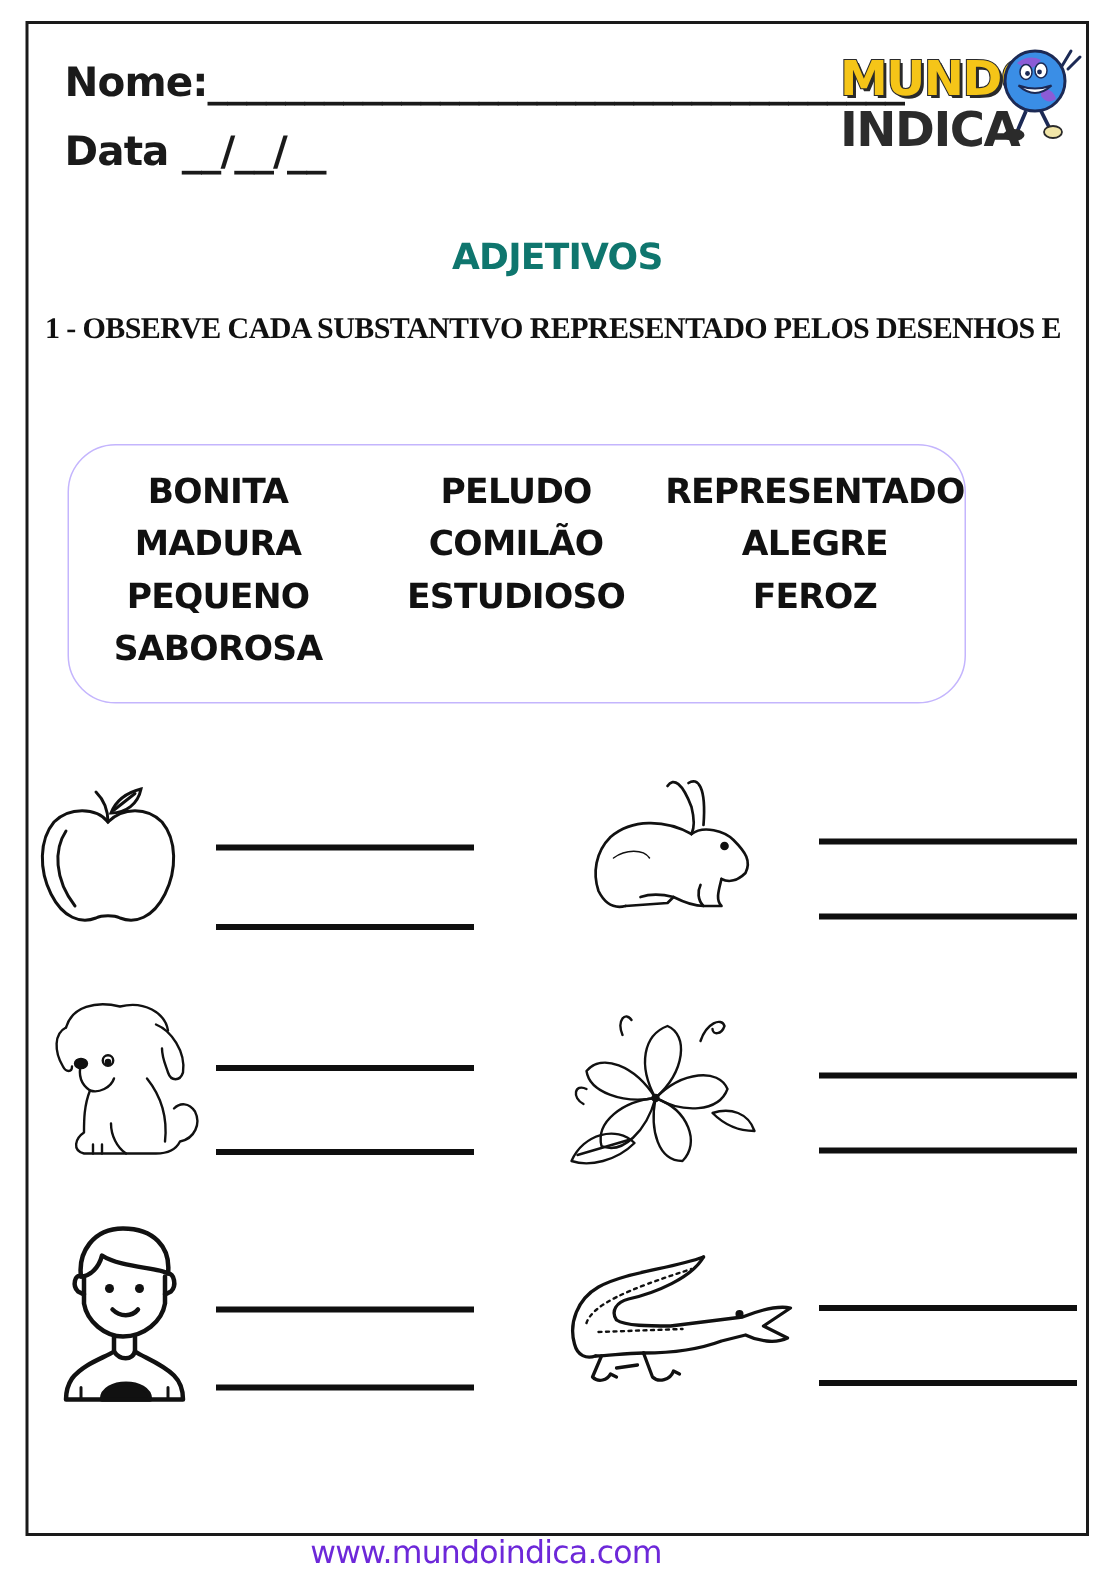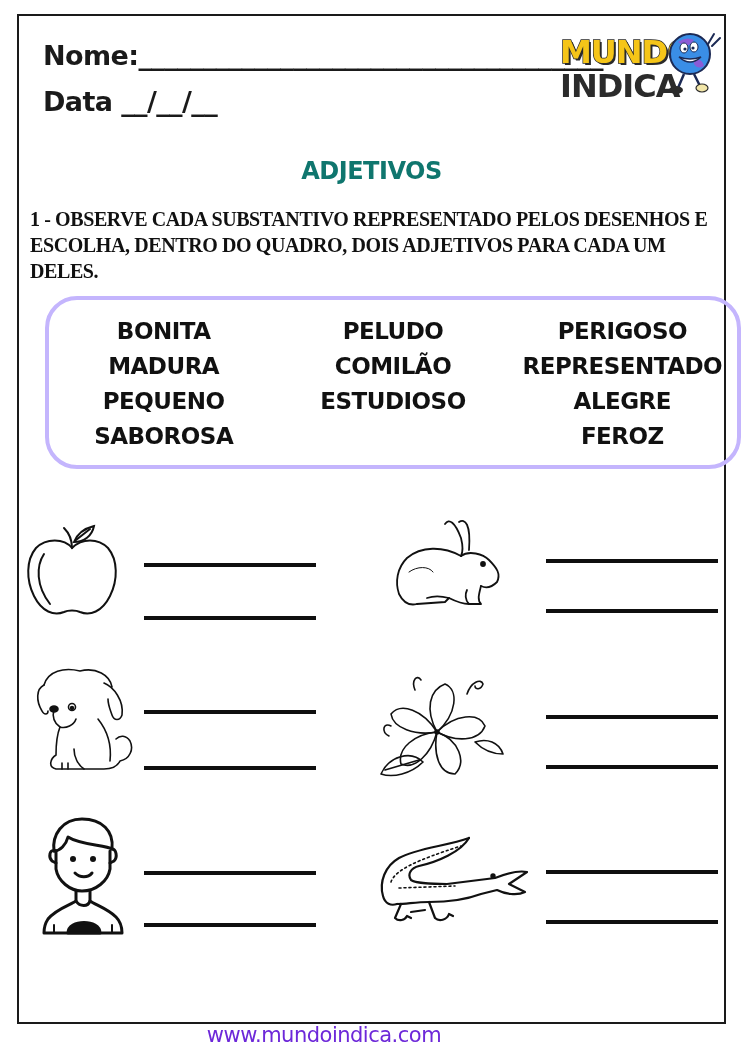--- a/index.html
+++ b/index.html
@@ -18,22 +18,22 @@
     .logo { left: 560px; top: 36px; width: 160px; height: 72px; }
     .logo .word { position: absolute; font-family: "DejaVu Sans", sans-serif; font-weight: 900; font-size: 32px; letter-spacing: -1px; line-height: 1; }
     .logo .mundo { left: 0; top: 0; color: #f5c518; -webkit-text-stroke: 1.4px #2a2a2a; paint-order: stroke fill; text-shadow: 2px 2px 0 #2a2a2a; }
     .logo .indica { left: 0; top: 34px; color: #2b2b2b; }
 
     .title { left: 0; width: 743px; top: 157px; text-align: center; font-size: 24px; font-weight: 700; font-family: "DejaVu Sans", sans-serif; letter-spacing: -0.5px; color: #0f766e; }
 
     .instructions { left: 30px; top: 206px; width: 690px; font-size: 20px; font-weight: 700; line-height: 26px; font-family: Liberation Serif, serif; letter-spacing: -0.4px; color: #111; }
 
     .word-box {
-      left: 45px; top: 296px; width: 696px; height: 173px;
-      border: 4px solid #c4b5fd; border-radius: 32px;
+      left: 45px; top: 296px; width: 599px; height: 173px;
+      border: 1px solid #c4b5fd; border-radius: 32px;
     }
     .word-grid { position: absolute; left: 0; top: 14px; width: 100%; display: grid; grid-template-columns: 1fr 1fr 1fr; }
     .word-col { display: flex; flex-direction: column; align-items: center; }
     .word { font-family: "DejaVu Sans", sans-serif; font-weight: 700; font-size: 23px; line-height: 35px; letter-spacing: -0.5px; color: #111; white-space: nowrap; }
 
     .ans { position: absolute; height: 4px; background: #0f0f0f; width: 172px; }
 
     .pic { position: absolute; }
     .pic svg { width: 100%; height: 100%; display: block; }
 
@@ -62,38 +62,36 @@
     <path d="M20 44 l-6 14 M30 44 l6 12" stroke="#1c2a55" stroke-width="2.5"></path>
     <ellipse cx="12" cy="60" rx="7" ry="4" fill="#2b2b2b"></ellipse>
     <ellipse cx="38" cy="58" rx="6" ry="4" fill="#f2e6a8" stroke="#2b2b2b" stroke-width="1.2"></ellipse>
   </svg>
 </div>
 
 <div class="abs title">ADJETIVOS</div>
 
 <div class="abs instructions">
   <div>1 - OBSERVE CADA SUBSTANTIVO REPRESENTADO PELOS DESENHOS E</div>
-  <div>ESCOLHA, DENTRO DO QUADRO, DOIS ADJETIVOS PARA CADA UM DELES.</div>
 </div>
 
 <div class="abs word-box">
   <div class="word-grid">
     <div class="word-col">
       <span class="word">BONITA</span>
       <span class="word">MADURA</span>
       <span class="word">PEQUENO</span>
       <span class="word">SABOROSA</span>
     </div>
     <div class="word-col">
       <span class="word">PELUDO</span>
       <span class="word">COMILÃO</span>
       <span class="word">ESTUDIOSO</span>
     </div>
     <div class="word-col">
-      <span class="word">PERIGOSO</span>
       <span class="word">REPRESENTADO</span>
       <span class="word">ALEGRE</span>
       <span class="word">FEROZ</span>
     </div>
   </div>
 </div>
 
 <div class="pic" style="left:24px; top:516px; width:96px; height:102px;">
   <svg viewBox="0 0 96 102" fill="none" stroke="#111" stroke-width="2" stroke-linecap="round">
     <path d="M48 32 C40 22 22 22 12 32 C2 44 2 64 10 80 C18 96 30 100 40 96 C44 94 52 94 56 96 C66 100 78 96 86 80 C94 64 94 44 84 32 C74 22 58 22 48 32 Z"></path>

